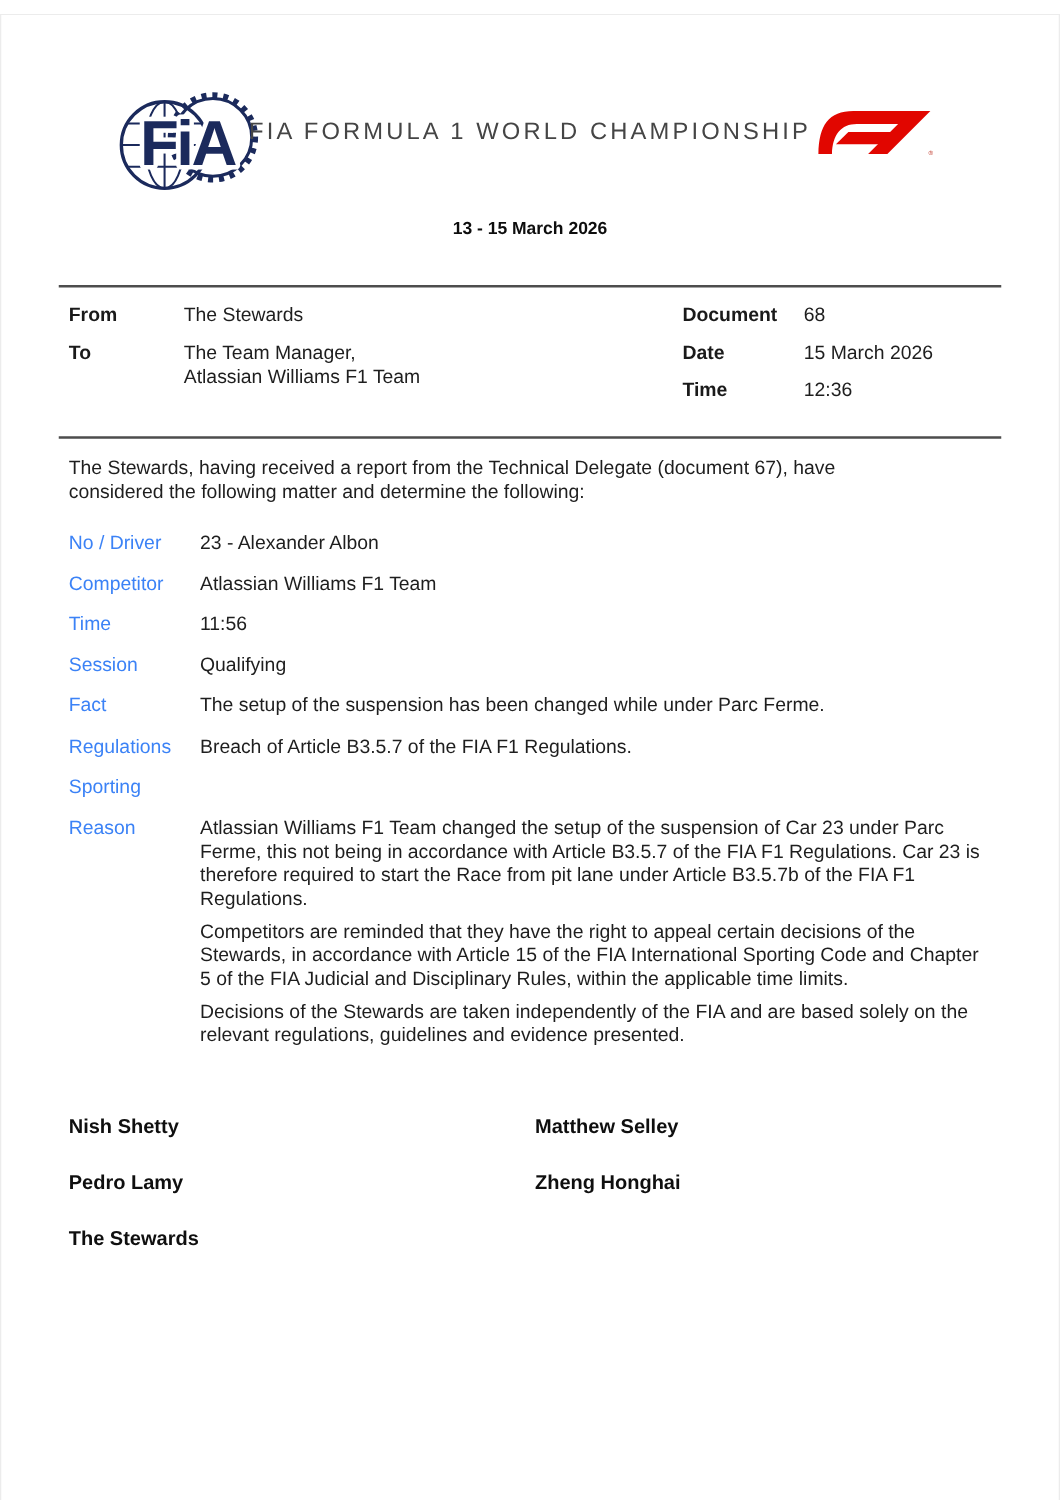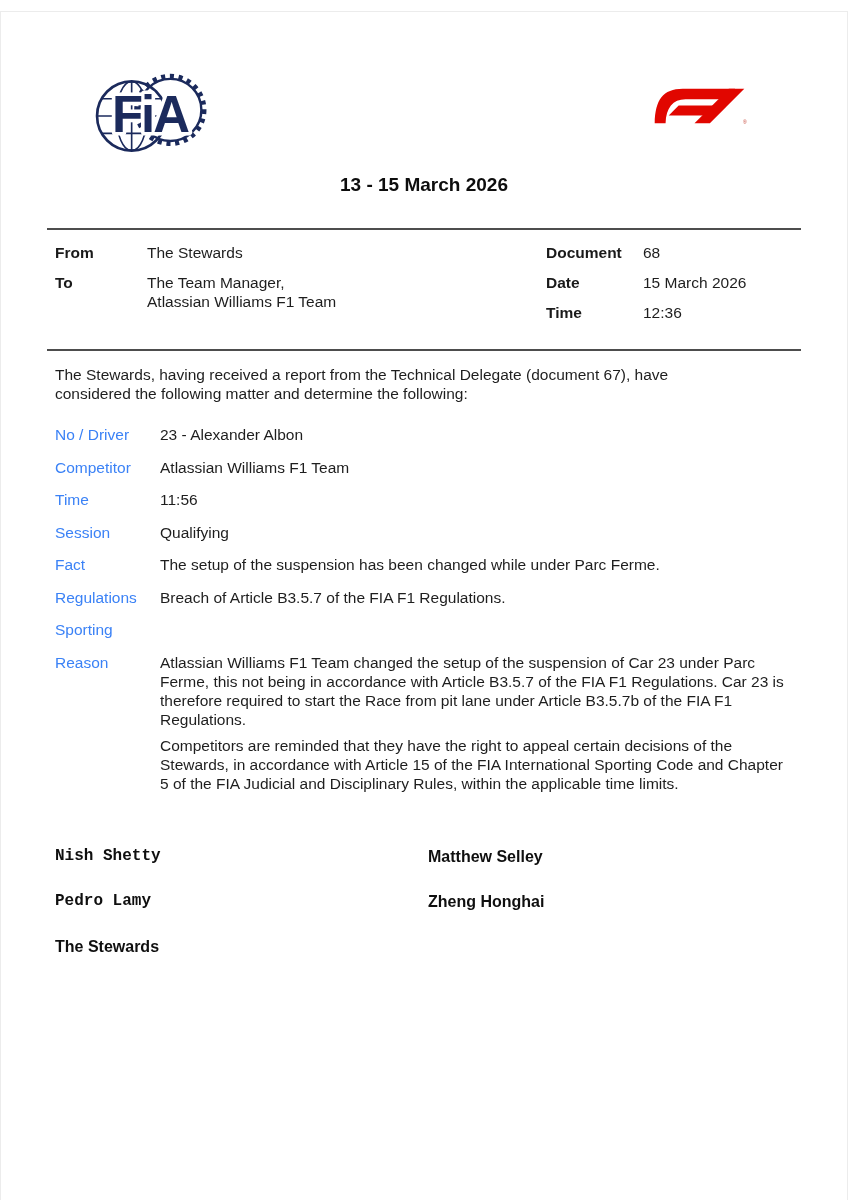--- a/index.html
+++ b/index.html
@@ -31,21 +31,21 @@
     text-align: center;
     font-size: 34px;
     font-weight: bold;
     font-variant: small-caps;
     letter-spacing: 0.5px;
     color: #0d0d0d;
   }
   .event-dates {
     position: absolute; left: 0; right: 0; top: 163px;
     text-align: center;
-    font-size: 19px;
+    font-size: 14px;
     font-weight: bold;
     color: #0d0d0d;
   }
 
   
   .content { position: absolute; left: 47px; top: 217px; width: 754px; }
   .rule { height: 2px; background: #4d4d4d; }
 
   .meta { position: relative; padding: 13px 0 27px 8px; font-size: 15.5px; line-height: 19px; }
   .meta-row { display: flex; margin-bottom: 11px; }
@@ -59,21 +59,21 @@
 
   .fields { margin: 22px 0 0 8px; }
   .field-row { display: flex; margin-bottom: 13.5px; font-size: 15.5px; line-height: 19px; }
   .field-label { width: 105px; flex: none; font-weight: normal; color: #3b82f6; }
   .field-value { width: 633px; color: #1e1e1e; }
   .field-value p { margin: 0 0 7px 0; }
   .field-value p:last-child { margin-bottom: 0; }
 
   .signatures { margin: 54px 0 0 8px; }
   .sig-row { display: flex; margin-bottom: 26px; font-size: 16px; font-weight: bold; line-height: 19px; color: #0f0f0f; }
-  .sig-left { width: 373px; flex: none; font-family: Liberation Mono, monospace; }
+  .sig-left { width: 373px; flex: none; }
   .sig-closing { margin-top: 0; font-size: 16px; font-weight: bold; line-height: 19px; color: #0f0f0f; }
 </style>
 </head>
 <body>
 
 <div class="page">
 
   <div class="fia-logo">
     <svg viewBox="0 0 112 102" width="114" height="104">
       <defs>
@@ -90,20 +90,21 @@
         <ellipse cx="37" cy="52" rx="15" ry="34"></ellipse>
         <line x1="37" y1="18" x2="37" y2="86"></line>
         <line x1="3" y1="35" x2="71" y2="35"></line>
         <line x1="3" y1="52" x2="71" y2="52"></line>
         <line x1="3" y1="69" x2="71" y2="69"></line>
       </g>
       <text x="55" y="68" text-anchor="middle" font-family="Liberation Sans, sans-serif" font-size="50" font-weight="bold" letter-spacing="-2" fill="#1b2a5c" stroke="#ffffff" stroke-width="7" paint-order="stroke" stroke-linejoin="round">FiA</text>
     </svg>
   </div>
 
+  <div class="championship">FIA FORMULA 1 WORLD CHAMPIONSHIP</div>
 
   <div class="f1-logo">
     <svg viewBox="0 0 210 90" width="95" height="43">
       <path d="M 6,84 C 7,33 24,8 68,8 L 184,8 L 161,31 L 74,31 C 46,31 31,50 30,84 Z" fill="#e10600"></path>
       <path d="M 59,45 L 143,45 L 121,67 L 37,67 Z" fill="#e10600"></path>
       <path d="M 170,8 L 204,8 L 128,84 L 94,84 Z" fill="#e10600"></path>
       <text x="205" y="86" text-anchor="middle" font-family="Liberation Sans, sans-serif" font-size="11" fill="#c0392b">®</text>
     </svg>
   </div>
 
@@ -171,20 +172,21 @@
         <div class="field-value">Breach of Article B3.5.7 of the FIA F1 Regulations.</div>
       </div>
       <div class="field-row">
         <div class="field-label">Sporting</div>
       </div>
       <div class="field-row">
         <div class="field-label">Reason</div>
         <div class="field-value">
           <p>Atlassian Williams F1 Team changed the setup of the suspension of Car 23 under Parc Ferme, this not being in accordance with Article B3.5.7 of the FIA F1 Regulations. Car 23 is therefore required to start the Race from pit lane under Article B3.5.7b of the FIA F1 Regulations.</p>
           <p>Competitors are reminded that they have the right to appeal certain decisions of the Stewards, in accordance with Article 15 of the FIA International Sporting Code and Chapter 5 of the FIA Judicial and Disciplinary Rules, within the applicable time limits.</p>
+          <p>Decisions of the Stewards are taken independently of the FIA and are based solely on the relevant regulations, guidelines and evidence presented.</p>
         </div>
       </div>
     </div>
 
     <div class="signatures">
       <div class="sig-row">
         <div class="sig-left">Nish Shetty</div>
         <div class="sig-right">Matthew Selley</div>
       </div>
       <div class="sig-row">

